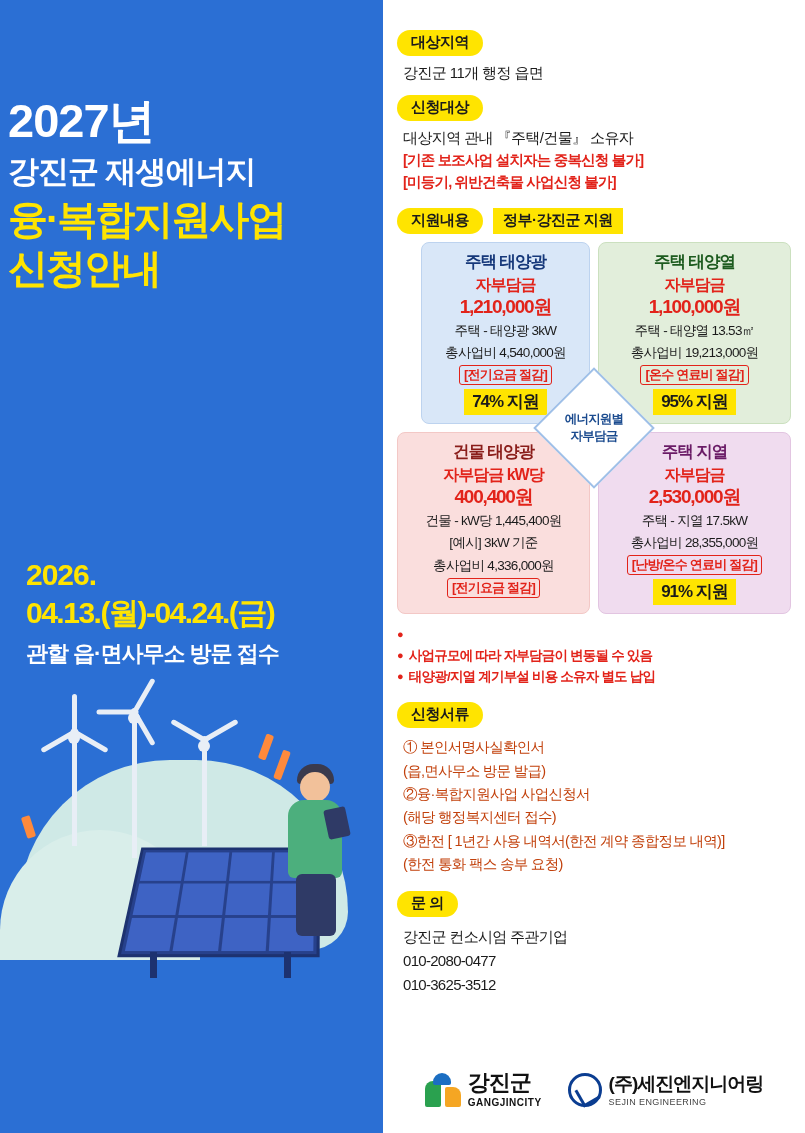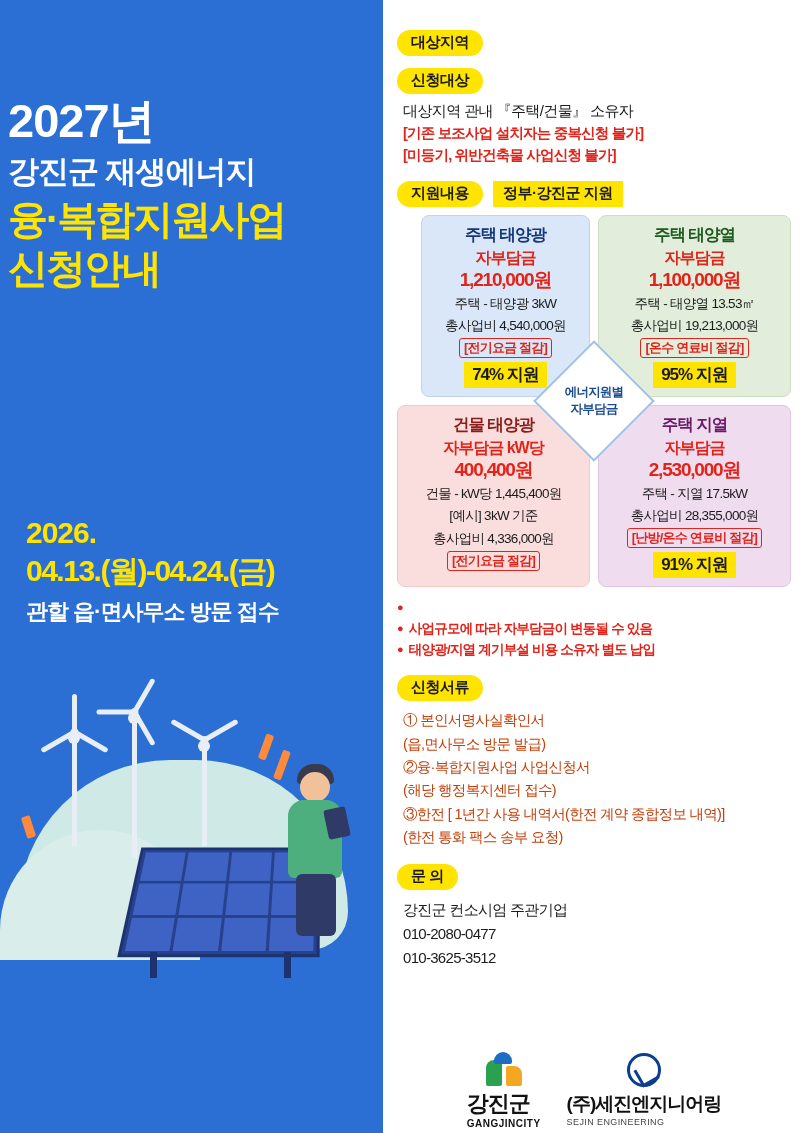--- a/index.html
+++ b/index.html
@@ -30,21 +30,21 @@
   }
   .t-line3 {
     font-size: 40px; font-weight: bold; color:#ffe400; letter-spacing:-2px;
     line-height: 1.22;
   }
   .t-line4 {
     font-size: 40px; font-weight: bold; color:#ffe400; letter-spacing:-2px;
     line-height: 1.22;
   }
 
-  .date-block { position:absolute; left: 26px; top: 514px; }
+  .date-block { position:absolute; left: 26px; top: 556px; }
   .d-1 { font-size: 30px; font-weight:bold; color:#ffe400; letter-spacing:-1px; line-height:1.25; }
   .d-2 { font-size: 30px; font-weight:bold; color:#ffe400; letter-spacing:-1.5px; line-height:1.25; }
   .d-3 { font-size: 22px; font-weight:bold; color:#ffffff; letter-spacing:-1px; margin-top: 8px; }
 
   
   .illus { position:absolute; left:0; top:690px; width:383px; height:330px; }
   .ill-hill {
     position:absolute; left:18px; top:70px; width:330px; height:190px;
     background:#cfe9e6; border-radius: 160px 160px 40px 40px;
   }
@@ -124,21 +124,21 @@
   .dot { color:#e2231a; font-size:11px; line-height:1.9; }
 
   .docs-list { font-size:14.5px; color:#c2410c; letter-spacing:-0.7px; line-height:1.62; margin: 8px 0 0 6px; }
   .contact-list { font-size:15px; color:#1b1b1b; letter-spacing:-0.7px; line-height:1.6; margin: 8px 0 0 6px; }
 
   
   .footer {
     position:absolute; left:383px; bottom:0; width:422px; height:86px;
     display:flex; align-items:center; justify-content:center; gap: 26px;
   }
-  .logo { display:flex; align-items:center; gap:7px;flex-direction:column; }
+  .logo { display:flex; align-items:center; gap:7px; }
   .gj-mark { width:36px; height:34px; position:relative; }
   .gj-mark .g1 { position:absolute; left:0; bottom:0; width:16px; height:26px; background:#2aa14f; border-radius:8px 2px 2px 2px; }
   .gj-mark .g2 { position:absolute; right:0; bottom:0; width:16px; height:20px; background:#f5a623; border-radius:2px 8px 2px 2px; }
   .gj-mark .g3 { position:absolute; left:8px; top:0; width:18px; height:12px; background:#1b6ec2; border-radius:9px 9px 2px 2px; }
   .gj-txt-main { font-size:22px; font-weight:bold; color:#111; letter-spacing:-1px; line-height:1; }
   .gj-txt-sub { font-size:10px; font-weight:bold; color:#111; letter-spacing:0.5px; margin-top:3px; }
   .sj-mark { width:34px; height:34px; border-radius:50%; border:3px solid #0b3d91; position:relative; }
   .sj-mark::after { content:""; position:absolute; left:7px; top:9px; width:16px; height:16px; border-left:3px solid #0b3d91; border-bottom:3px solid #0b3d91; transform: rotate(-30deg); }
   .sj-txt-main { font-size:19px; font-weight:bold; color:#111; letter-spacing:-1px; line-height:1; }
   .sj-txt-sub { font-size:9px; color:#444; letter-spacing:0.4px; margin-top:4px; }
@@ -213,20 +213,21 @@
 
       <div class="sun-spark" style="left:262px; top:44px; width:8px; height:26px; transform:rotate(20deg);"></div>
       <div class="sun-spark" style="left:278px; top:60px; width:8px; height:30px; transform:rotate(20deg);"></div>
       <div class="sun-spark" style="left:24px; top:126px; width:9px; height:22px; transform:rotate(-18deg);"></div>
     </div>
   </div>
 
   <div class="right">
 
     <div class="sec-label">대상지역</div>
+    <div class="body-txt">강진군 11개 행정 읍면</div>
 
     <div style="height:12px"></div>
     <div class="sec-label">신청대상</div>
     <div class="body-txt">대상지역 관내 『주택/건물』 소유자</div>
     <div class="red-txt">[기존 보조사업 설치자는 중복신청 불가]</div>
     <div class="red-txt">[미등기, 위반건축물 사업신청 불가]</div>
 
     <div class="support-head">
       <span class="sec-label">지원내용</span>
       <span class="gov-badge">정부·강진군 지원</span>

